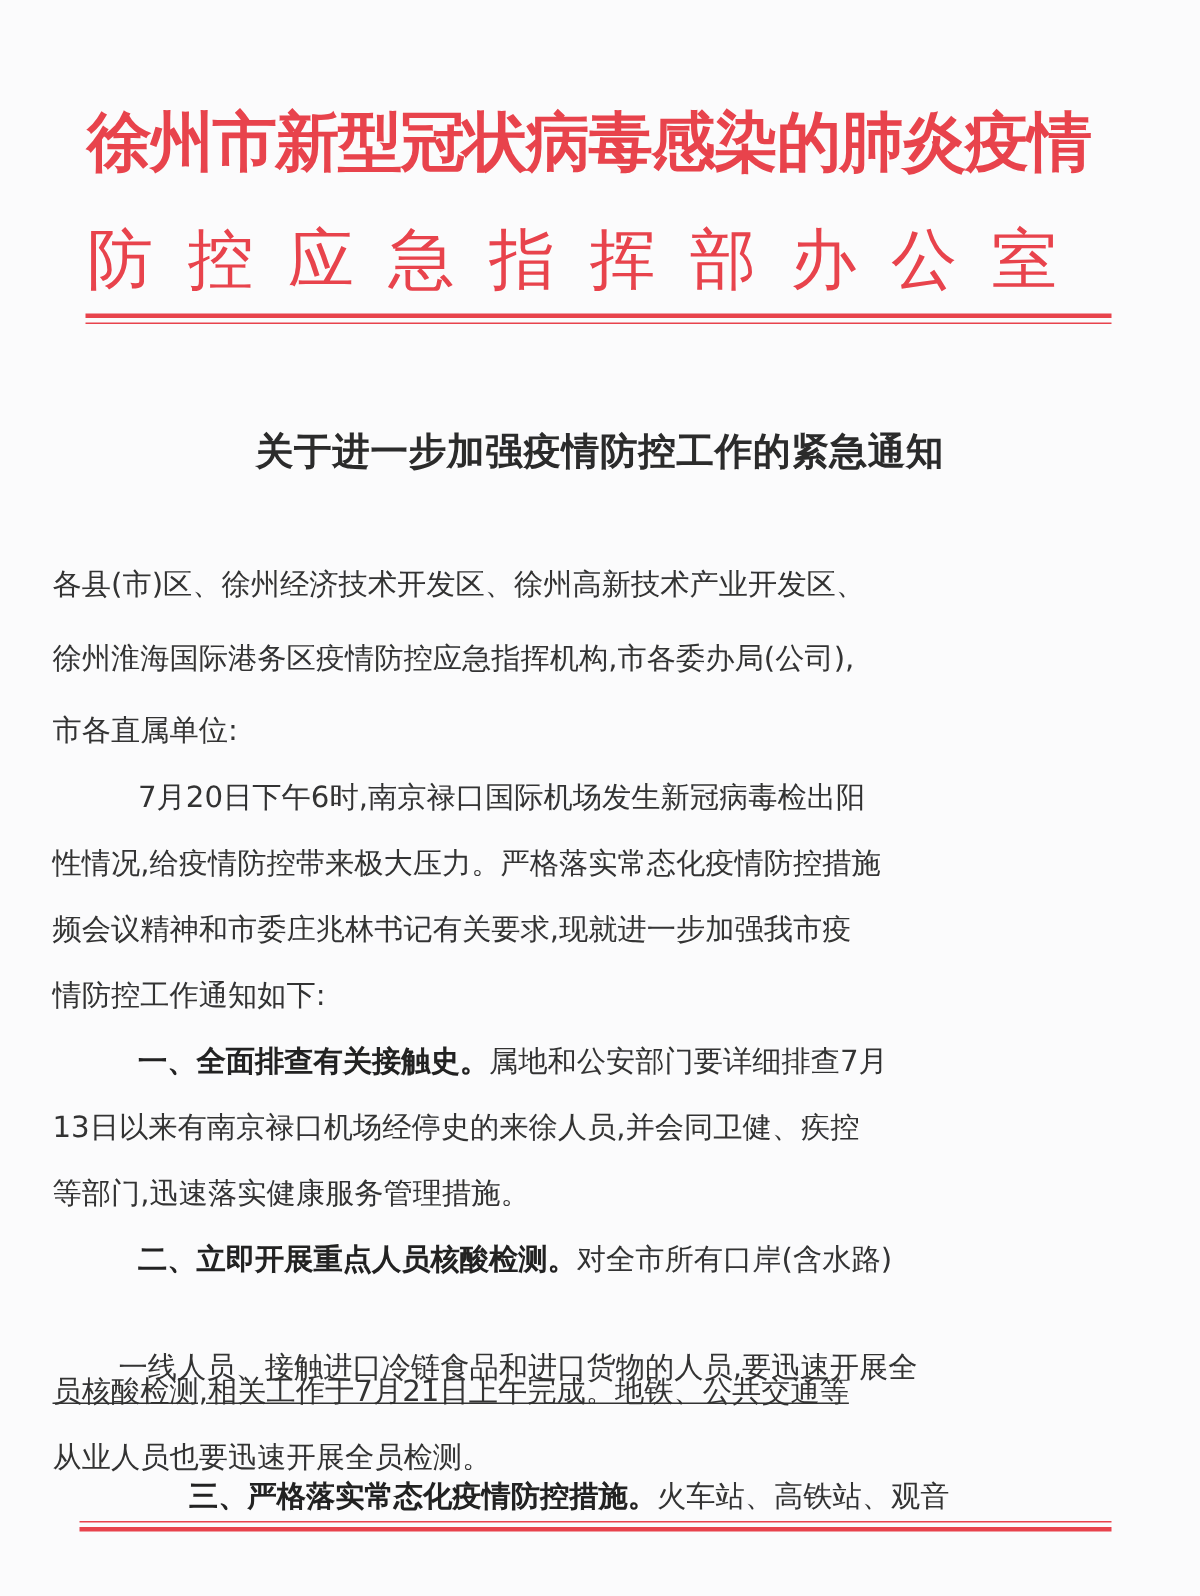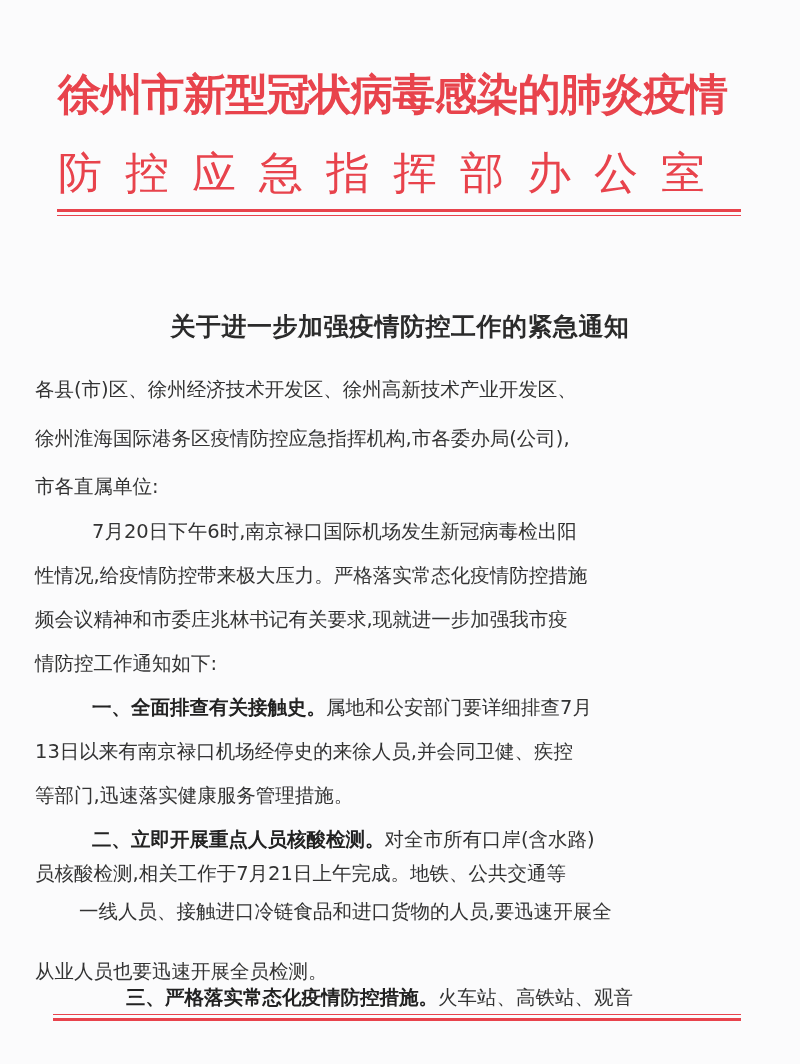--- a/index.html
+++ b/index.html
@@ -24,21 +24,20 @@
   .rule-top .thin { height: 1px; background: #e8434c; margin-top: 3px; }
   .rule-bot { position: absolute; left: 53px; width: 688px; top: 1014px; }
   .rule-bot .thin { height: 1px; background: #e8434c; }
   .rule-bot .thick { height: 3px; background: #e8434c; margin-top: 3px; }
 
   .doc-title {
     position: absolute; left: 0; width: 800px; top: 284px;
     text-align: center; font-size: 25px; font-weight: bold; color: #2b2b2b;
     letter-spacing: 0.5px;
     font-family: "DejaVu Sans", "Liberation Sans", sans-serif;
-    margin-top: 26px;
   }
   .body-text {
     position: absolute; left: 35px; width: 700px;
     font-size: 19.5px; color: #333;
     font-family: "DejaVu Sans", "Liberation Sans", sans-serif;
   }
   .ln { position: absolute; white-space: nowrap; left: 0; }
   .ln.indent { left: 57px; }
   .ln b { font-weight: bold; color: #222; }
 </style>
@@ -71,21 +70,21 @@
     <div class="ln indent" style="top:694px;">
       <b>一、全面排查有关接触史。</b><span>属地和公安部门要详细排查7月</span>
     </div>
     <div class="ln" style="top:738px;">13日以来有南京禄口机场经停史的来徐人员,并会同卫健、疾控</div>
     <div class="ln" style="top:782px;">等部门,迅速落实健康服务管理措施。</div>
 
     <div class="ln indent" style="top:826px;">
       <b>二、立即开展重点人员核酸检测。</b><span>对全市所有口岸(含水路)</span>
     </div>
     <div class="ln" style="top:898px;margin-left:44px;">一线人员、接触进口冷链食品和进口货物的人员,要迅速开展全</div>
-    <div class="ln" style="top:860px;">员核酸检测,相关工作于7月21日上午完成。地铁、公共交通等</div>
+    <div class="ln" style="top:914px;text-decoration:underline;">员核酸检测,相关工作于7月21日上午完成。地铁、公共交通等</div>
     <div class="ln" style="top:958px;">从业人员也要迅速开展全员检测。</div>
 
     <div class="ln indent" style="top:984px;margin-left:34px;">
       <b>三、严格落实常态化疫情防控措施。</b><span>火车站、高铁站、观音</span>
     </div>
   </div>
 
   <div class="rule-bot">
     <div class="thin"></div>
       <div class="thick"></div>

